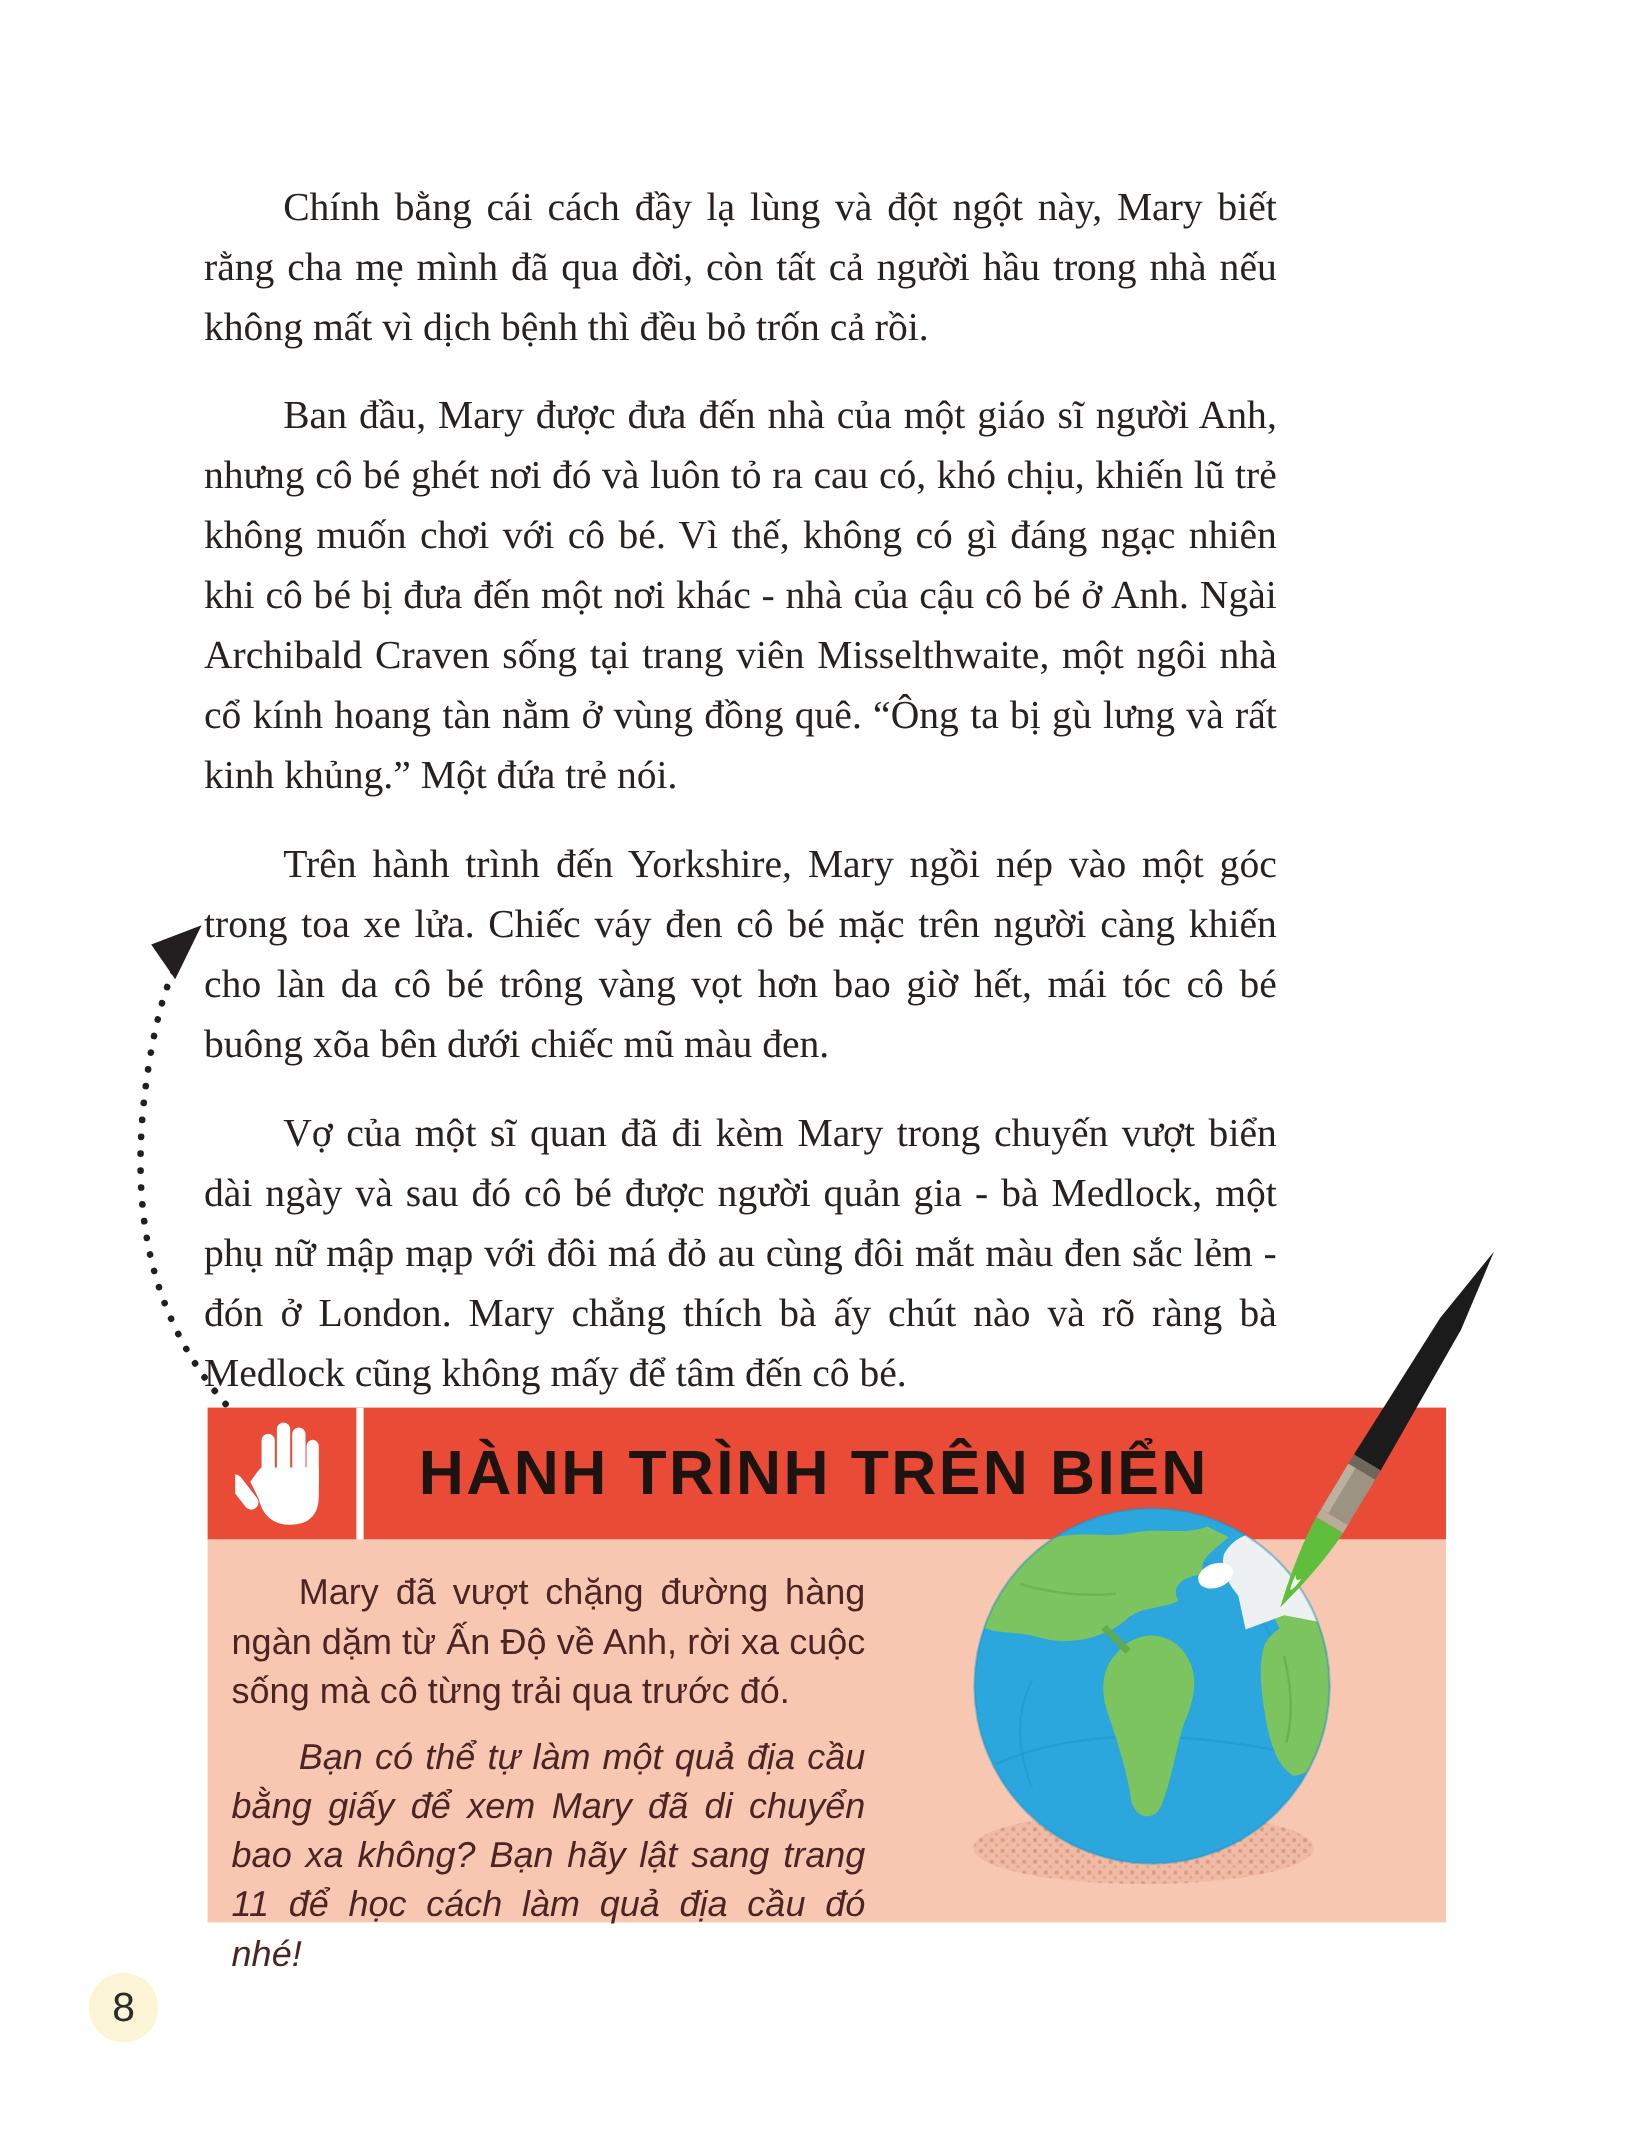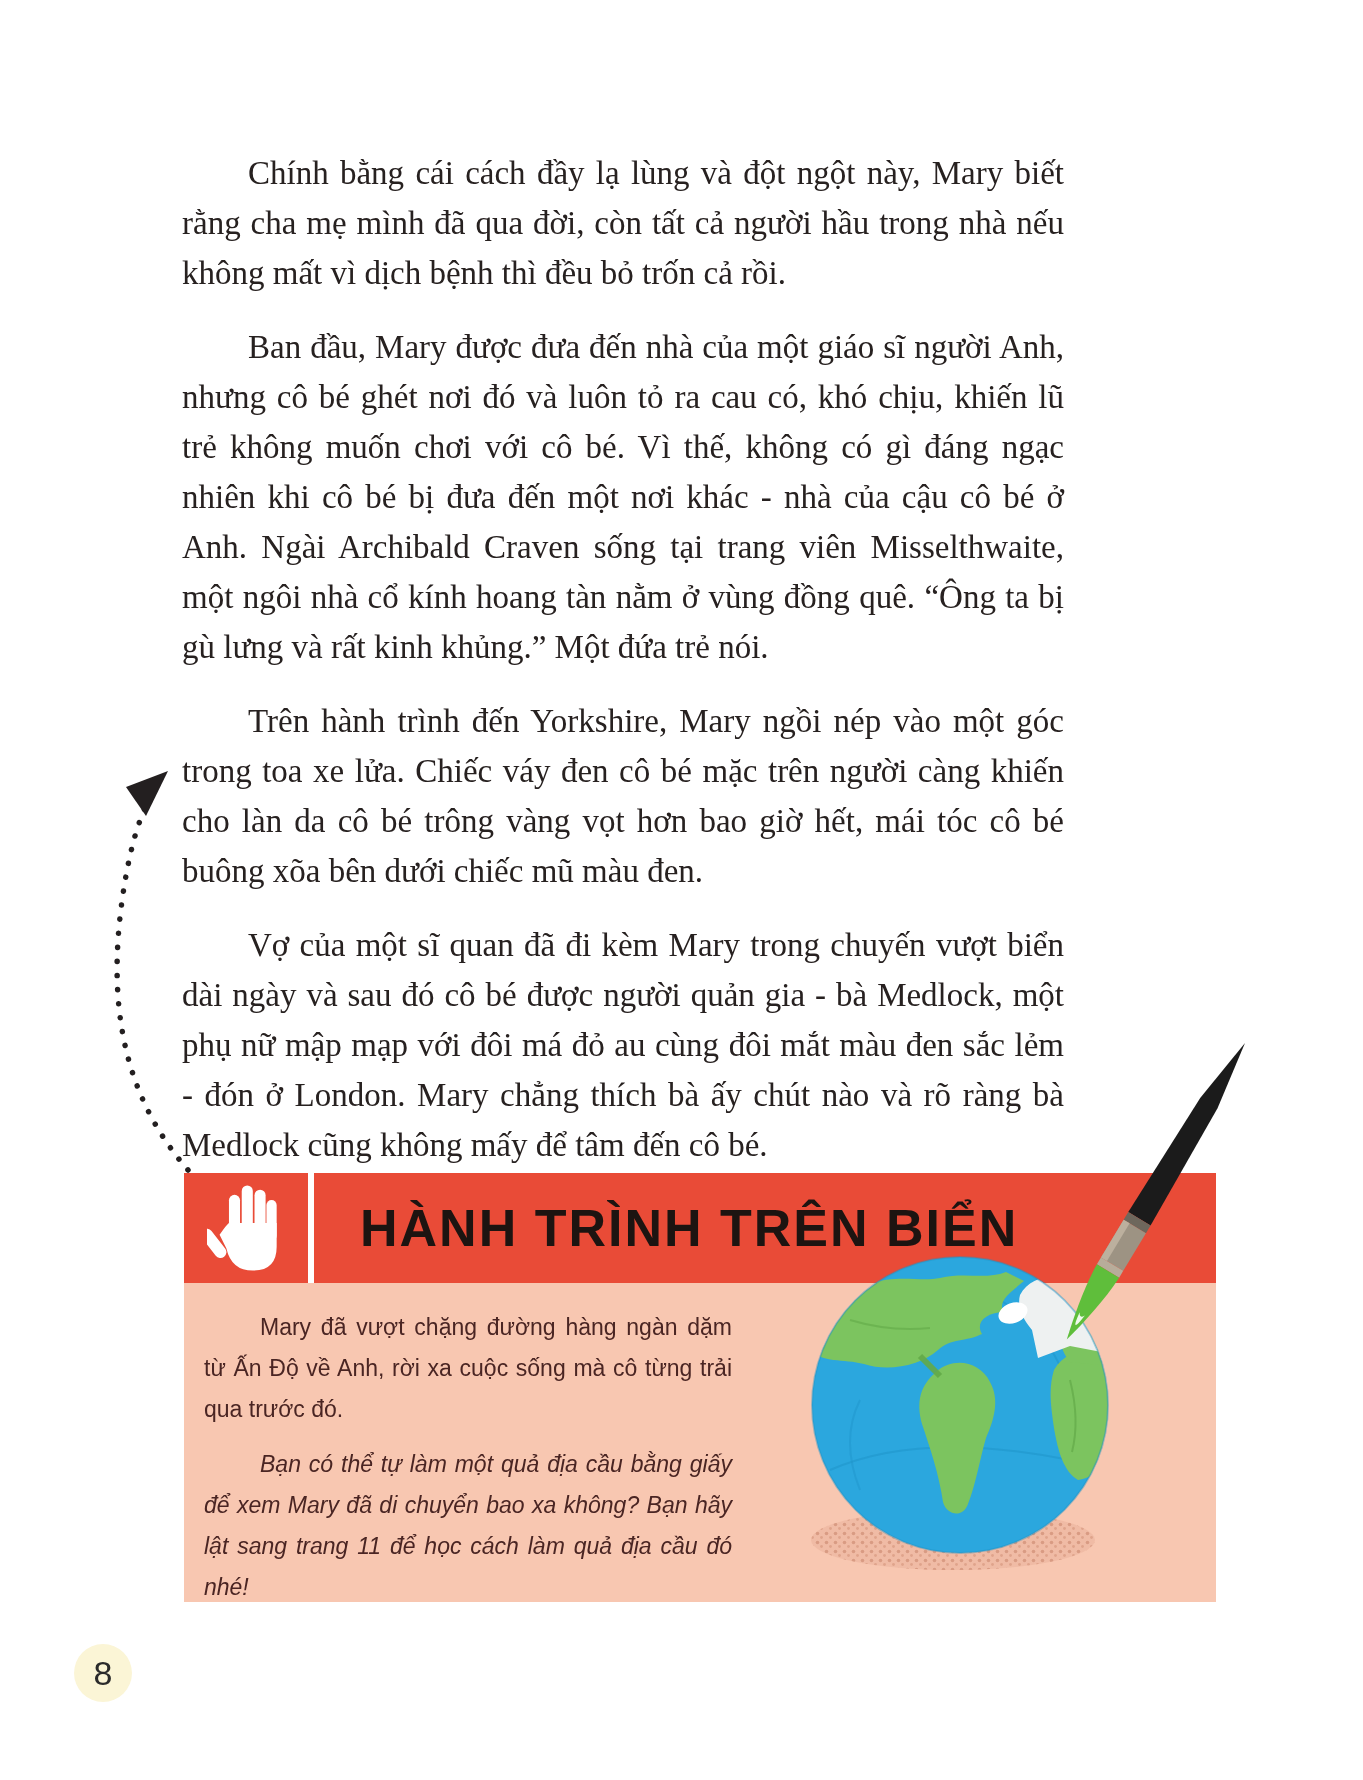--- a/index.html
+++ b/index.html
@@ -10,29 +10,29 @@
     overflow:hidden;
     font-family:"Liberation Serif","DejaVu Serif",serif;
   }
   
   .body-text{
     position:absolute;left:166px;top:148px;width:898px;
     font-size:33px;line-height:50px;color:#272120;
     z-index:1;
   }
   .body-text p{
-    margin:0 0 24px 16px;
+    margin:0 0 24px 4px;
     text-align:justify;
     text-indent:66px;
   }
   
   .arrow-svg{position:absolute;left:95px;top:755px;z-index:2;pointer-events:none;}
   
   .callout{
-    position:absolute;left:184px;top:1173px;width:1032px;height:429px;
+    position:absolute;left:173px;top:1173px;width:1032px;height:429px;
     z-index:1;
     font-family:"Liberation Sans","DejaVu Sans",sans-serif;
   }
   .callout-bar{
     display:flex;align-items:stretch;
     height:110px;background:var(--accent_red);
   }
   .hand-cell{
     width:124px;flex:0 0 124px;
     border-right:6px solid #ffffff;
@@ -44,21 +44,21 @@
     font-size:52px;font-weight:900;letter-spacing:2px;
     color:#1d1411;
     white-space:nowrap;
   }
   .callout-body{
     height:319px;background:var(--salmon);
     padding:24px 0 0 20px;box-sizing:border-box;
   }
   .callout-body p{
     margin:0 0 14px 0;width:528px;
-    font-size:23px;line-height:41px;
+    font-size:30px;line-height:41px;
     color:var(--callout_text);
     text-align:justify;text-indent:56px;
   }
   .callout-body p.q{font-style:italic;}
   
   .globe-svg{position:absolute;left:770px;top:1000px;z-index:3;pointer-events:none;}
   
   .page-num{
     position:absolute;left:74px;top:1644px;width:58px;height:58px;
     border-radius:50%;background:var(--page_dot_yellow);

